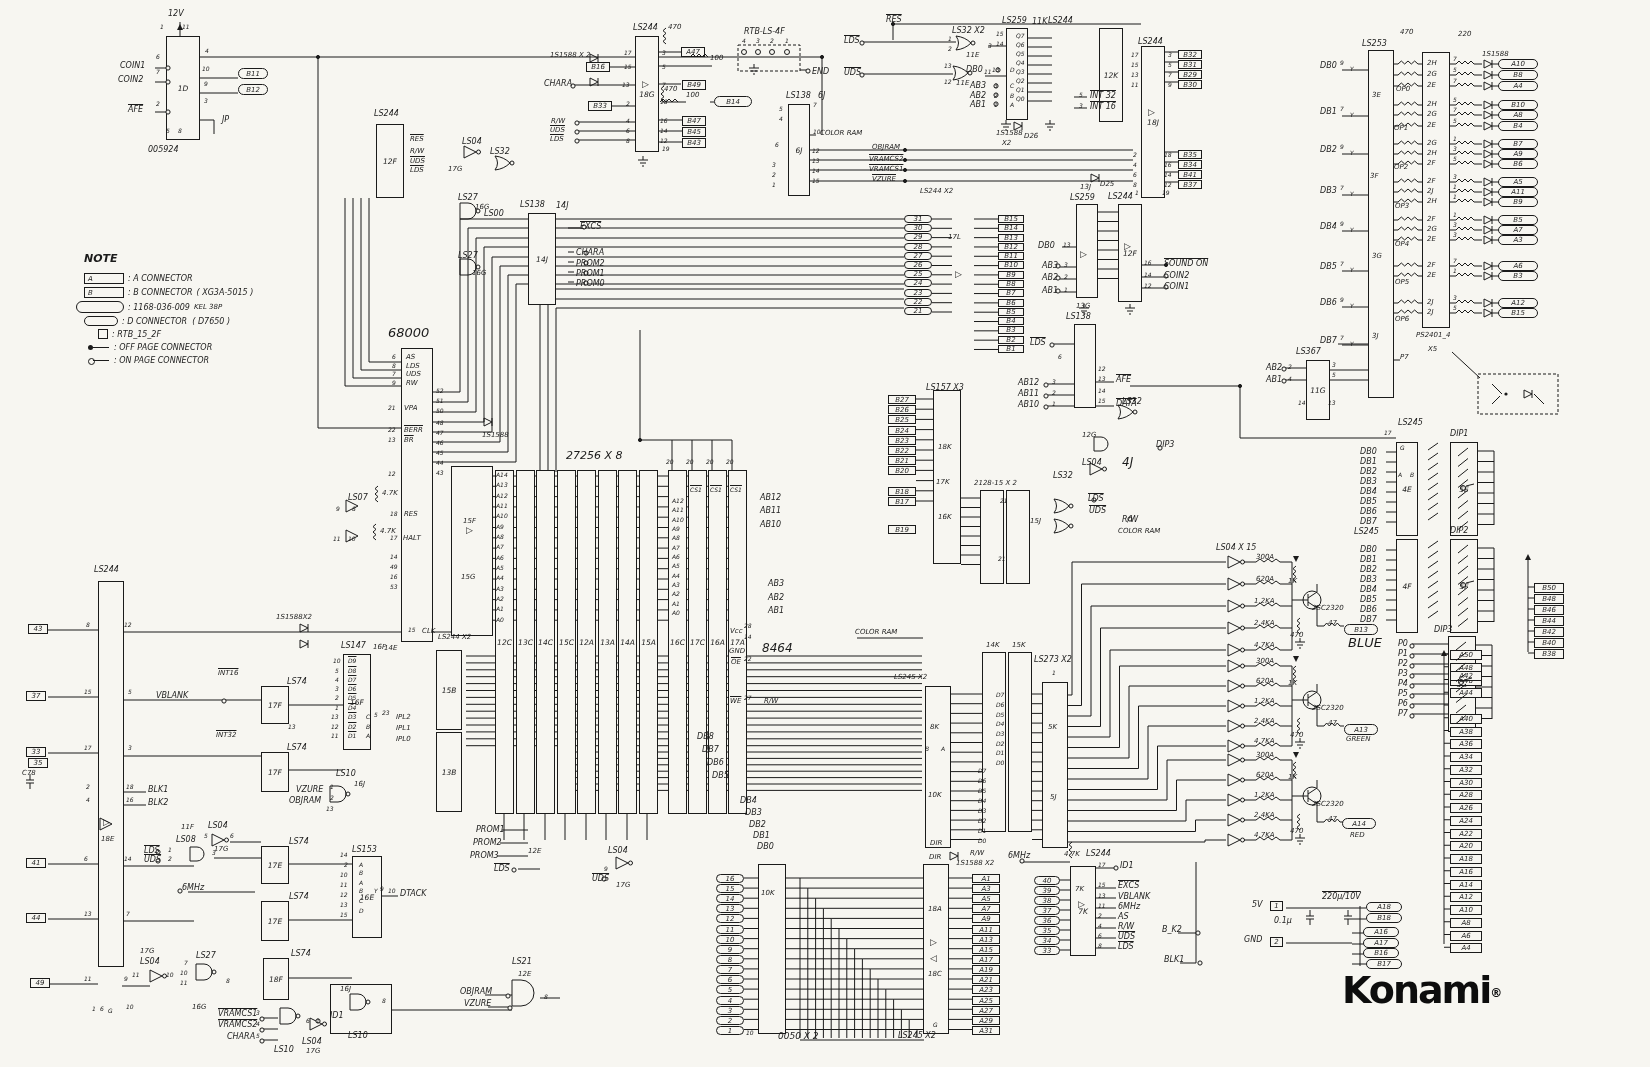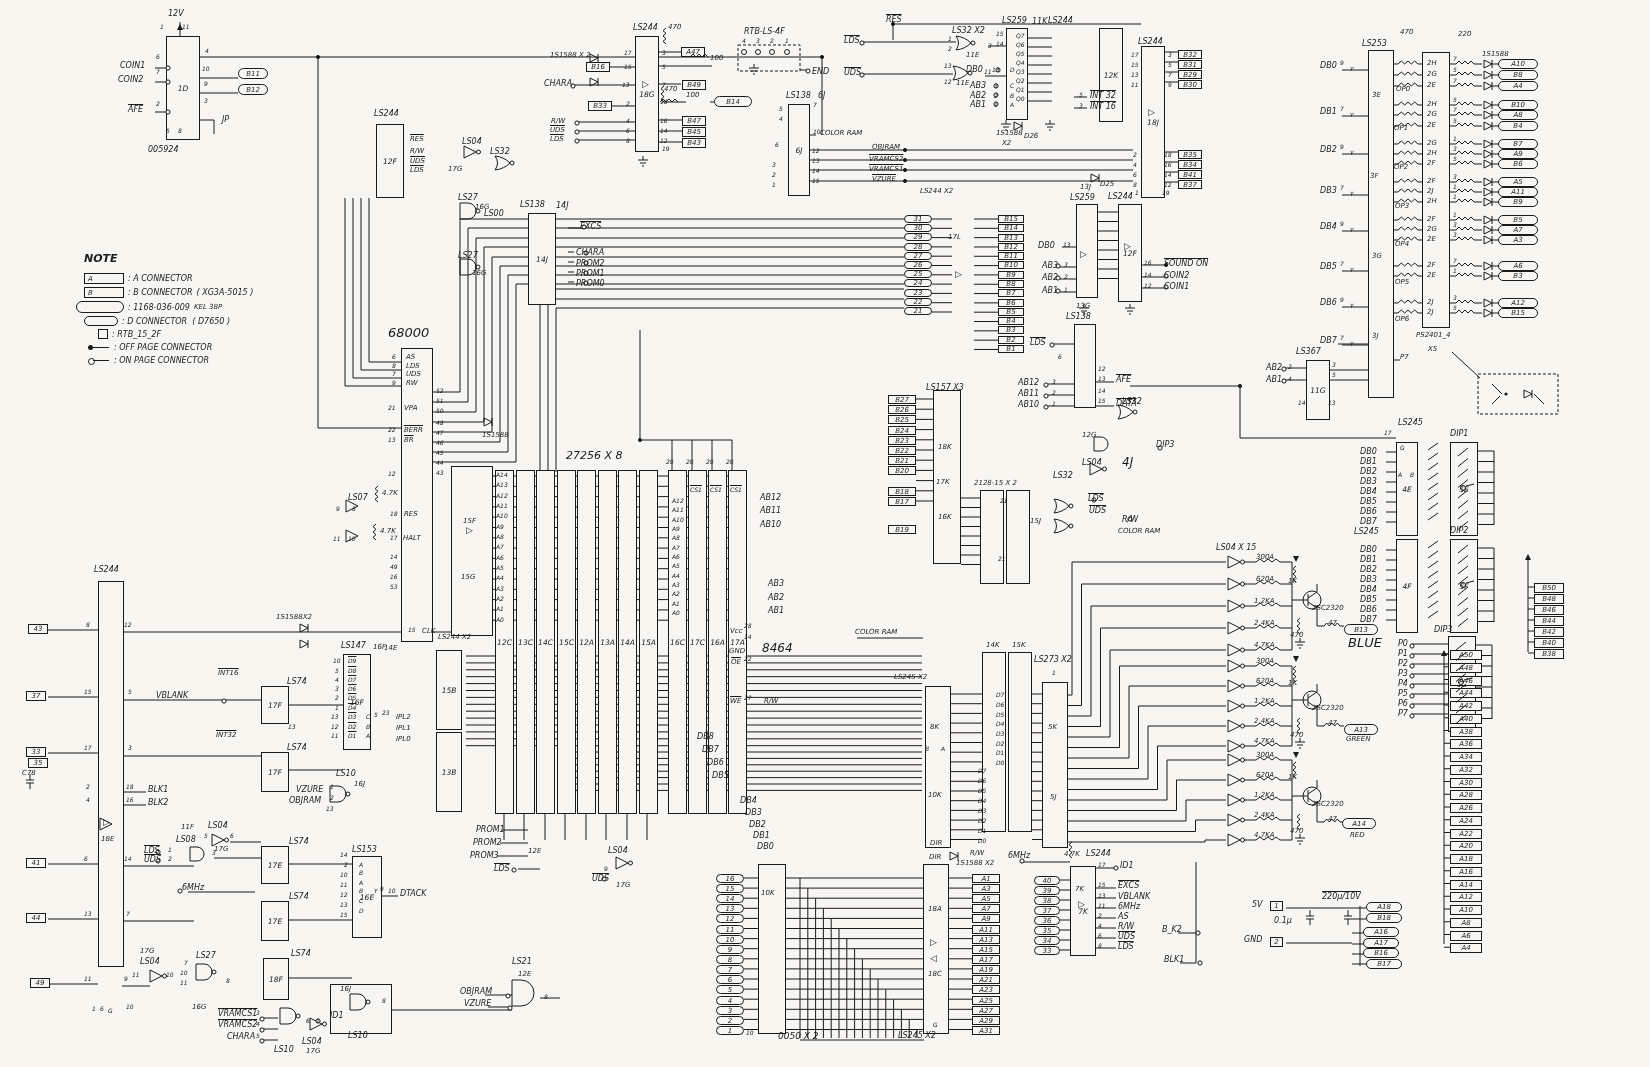--- a/index.html
+++ b/index.html
@@ -961,21 +961,21 @@
       <div class="cbox" style="left: 28px; top: 758px; width: 20px; height: 10px;">35</div>
       <div class="cbox" style="left: 26px; top: 858px; width: 20px; height: 10px;">41</div>
       <div class="cbox" style="left: 26px; top: 913px; width: 20px; height: 10px;">44</div>
       <div class="cbox" style="left: 30px; top: 978px; width: 20px; height: 10px;">49</div>
       <div class="cbox" style="left: 1270px; top: 901px; width: 13px; height: 10px;">1</div>
       <div class="cbox" style="left: 1270px; top: 937px; width: 13px; height: 10px;">2</div>
       <div class="cbox" style="left: 1450px; top: 650px; width: 32px; height: 10px;">A50</div>
       <div class="cbox" style="left: 1450px; top: 662.75px; width: 32px; height: 10px;">A48</div>
       <div class="cbox" style="left: 1450px; top: 675.5px; width: 32px; height: 10px;">A46</div>
       <div class="cbox" style="left: 1450px; top: 688.25px; width: 32px; height: 10px;">A44</div>
-      <div class="cbox" style="left: 1450px; top: 701px; width: 32px; height: 10px;">A42</div>
+      <div class="cbox" style="left: 1450px; top: 671px; width: 32px; height: 10px;">A42</div>
       <div class="cbox" style="left: 1450px; top: 713.75px; width: 32px; height: 10px;">A40</div>
       <div class="cbox" style="left: 1450px; top: 726.5px; width: 32px; height: 10px;">A38</div>
       <div class="cbox" style="left: 1450px; top: 739.25px; width: 32px; height: 10px;">A36</div>
       <div class="cbox" style="left: 1450px; top: 752px; width: 32px; height: 10px;">A34</div>
       <div class="cbox" style="left: 1450px; top: 764.75px; width: 32px; height: 10px;">A32</div>
       <div class="cbox" style="left: 1450px; top: 777.5px; width: 32px; height: 10px;">A30</div>
       <div class="cbox" style="left: 1450px; top: 790.25px; width: 32px; height: 10px;">A28</div>
       <div class="cbox" style="left: 1450px; top: 803px; width: 32px; height: 10px;">A26</div>
       <div class="cbox" style="left: 1450px; top: 815.75px; width: 32px; height: 10px;">A24</div>
       <div class="cbox" style="left: 1450px; top: 828.5px; width: 32px; height: 10px;">A22</div>
@@ -2095,13 +2095,14 @@
     <div class="note-h">NOTE</div>
     <div class="row"><span class="sym boxa">A</span><span>: A CONNECTOR</span></div>
     <div class="row"><span class="sym boxb">B</span><span>: B CONNECTOR</span><span style="margin-left:4px">( XG3A-5015 )</span></div>
     <div class="row"><span class="sym ovalL"></span><span>: 1168-036-009</span><span style="margin-left:4px;font-size:7px">KEL 38P</span></div>
     <div class="row"><span class="sym ovalS"></span><span>: D CONNECTOR  ( D7650 )</span></div>
     <div class="row"><span class="sym sq"></span><span>: RTB_15_2F</span></div>
     <div class="row"><span class="symdot"></span><span>: OFF PAGE CONNECTOR</span></div>
     <div class="row"><span class="symdot open"></span><span>: ON PAGE CONNECTOR</span></div>
   </div>
 
+  <div class="brand"><span>Konami</span><span class="reg">®</span></div>
 </div>
 
 </body></html>

